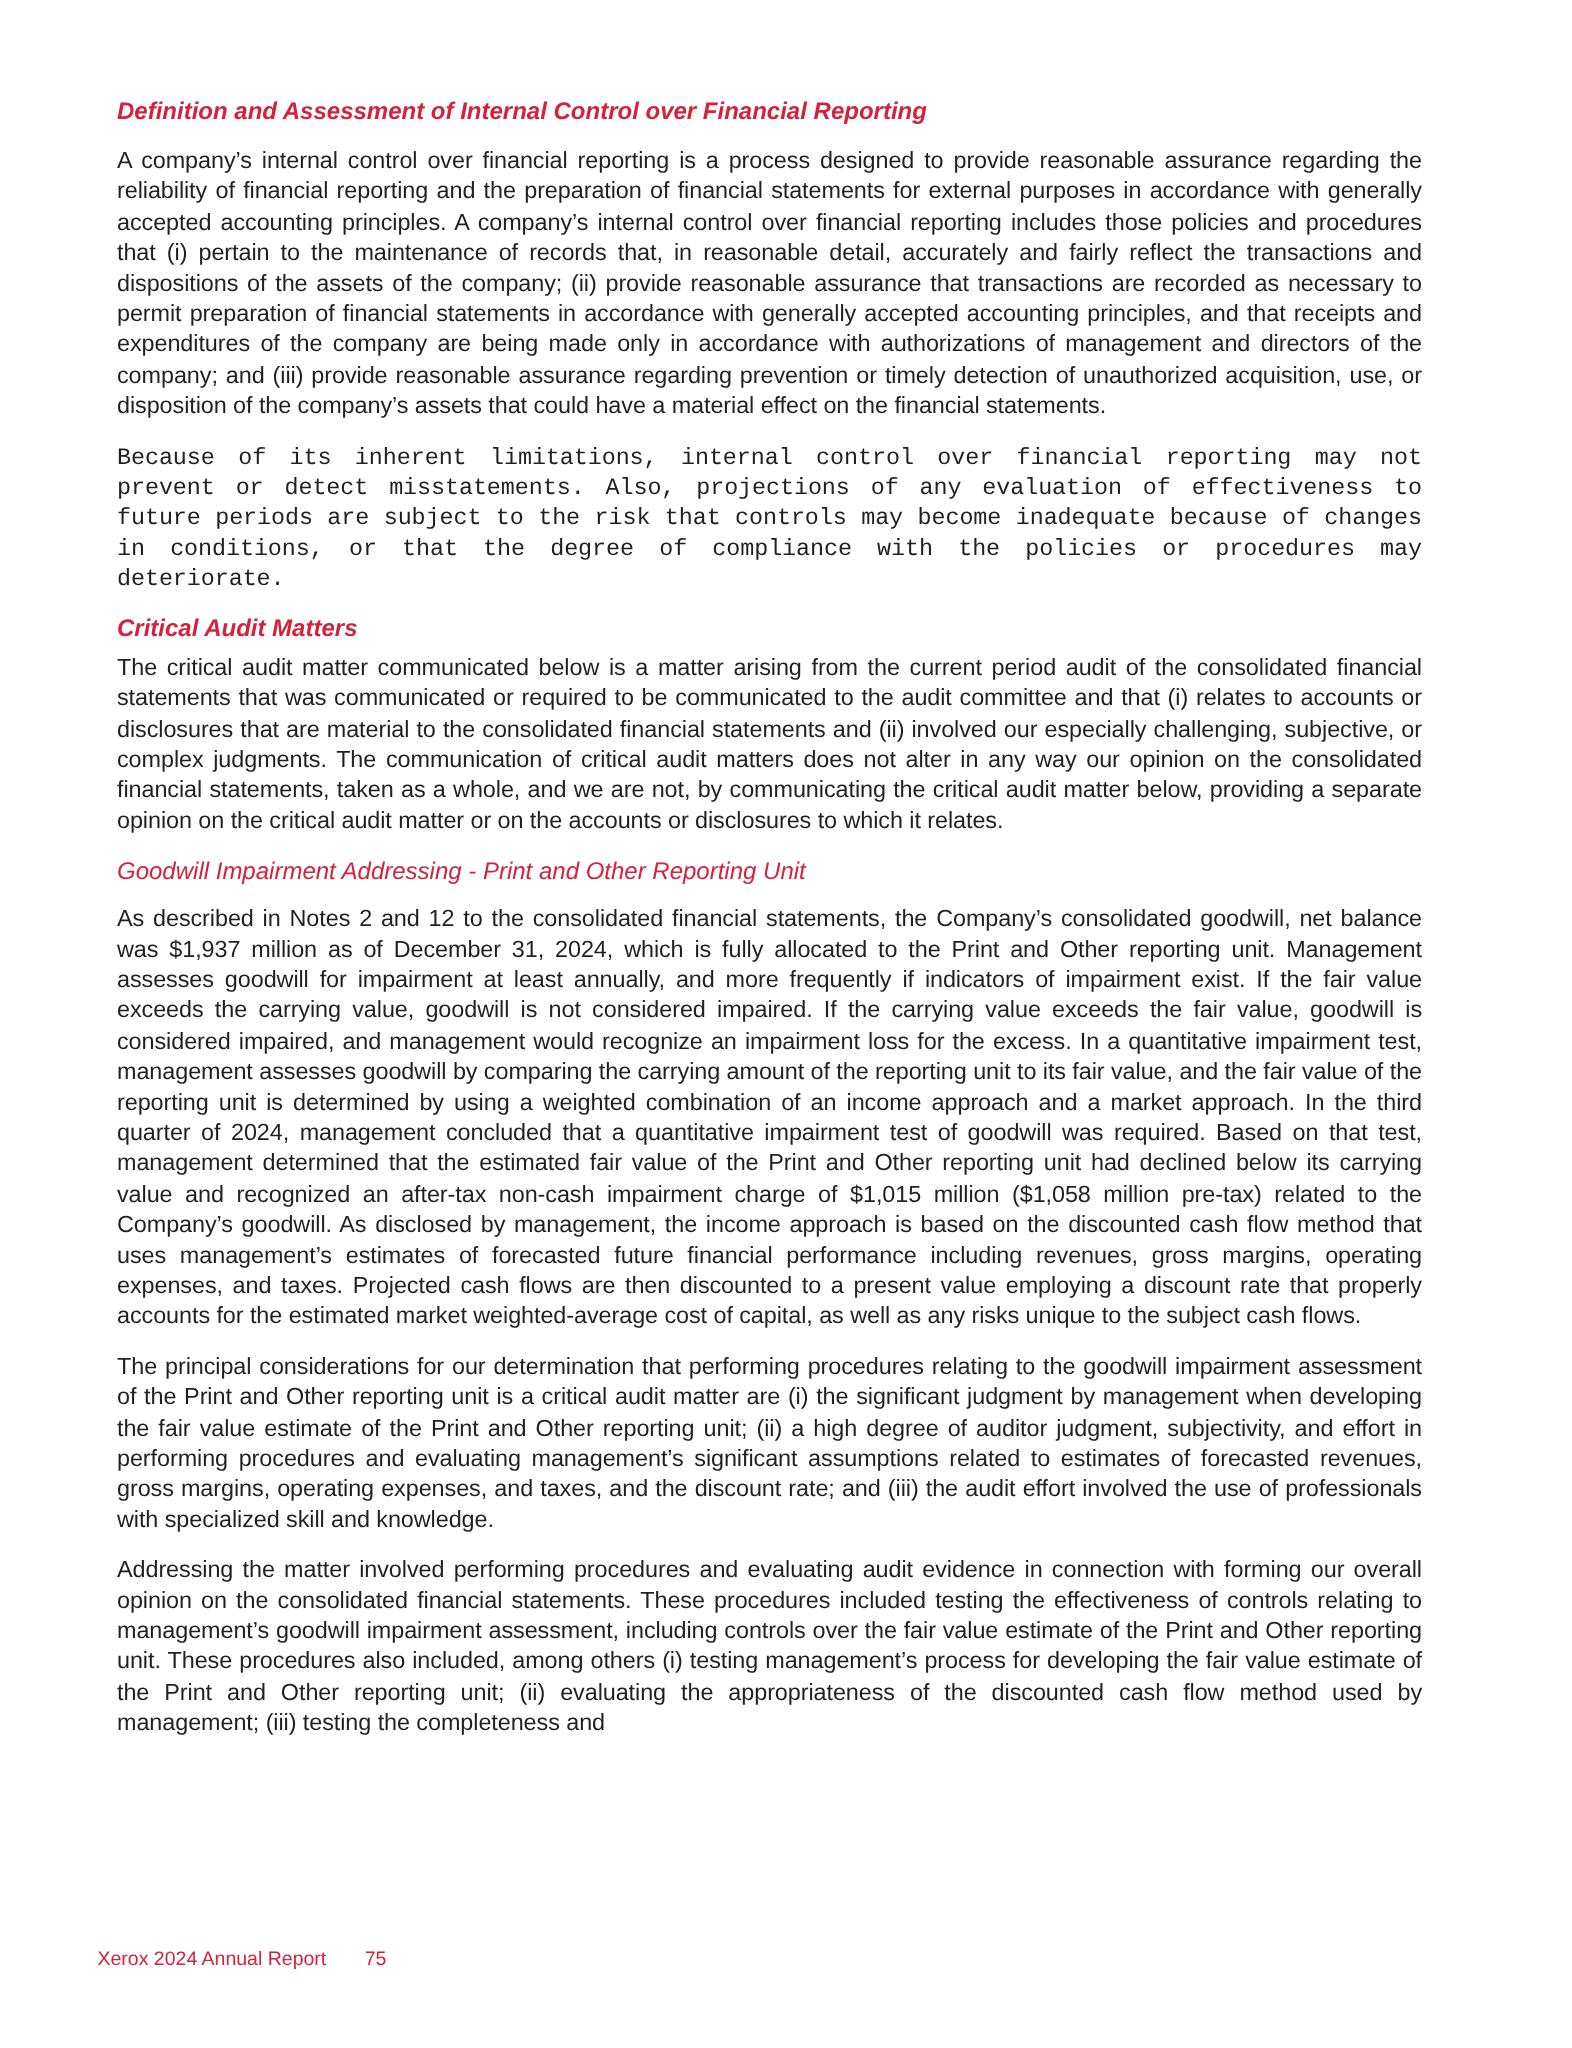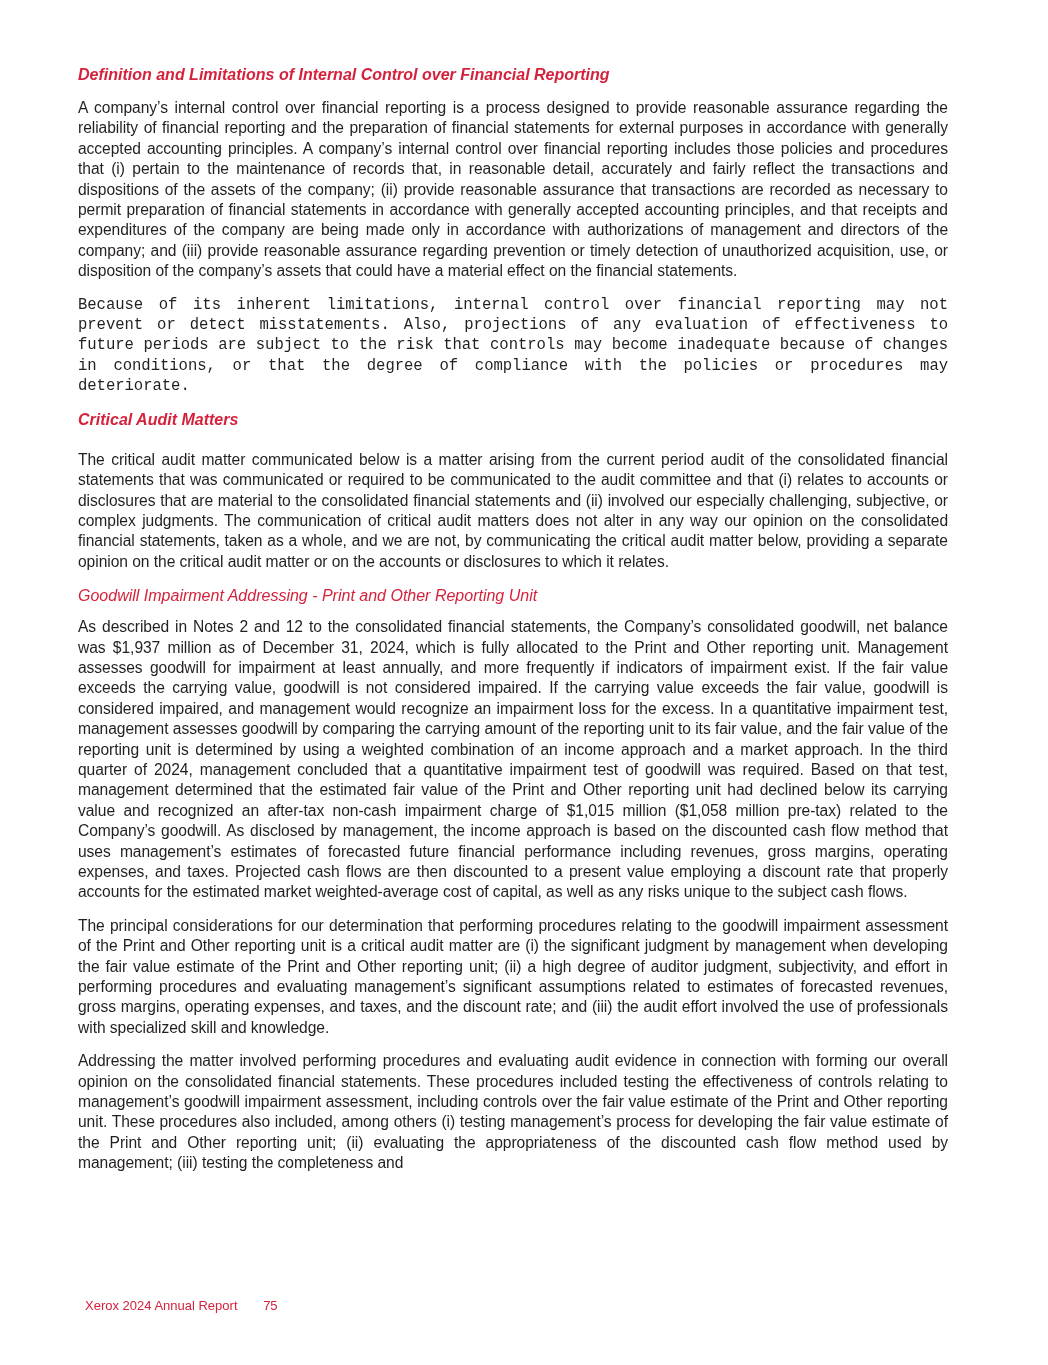--- a/index.html
+++ b/index.html
@@ -14,36 +14,36 @@
     font-size: 16px; line-height: 22px; margin: 0 0 11px 0;
   }
   .h-italic {
     color: #d5223c; font-style: italic; font-weight: normal;
     font-size: 16px; line-height: 22px; margin: 0 0 11px 0;
   }
   p { margin: 0 0 13px 0; text-align: justify; letter-spacing: -0.05px; }
   #h1 { margin-bottom: 12px; }
   #p-def1 { }
   #p-def2 { margin-bottom: 12px; font-family: Liberation Mono, monospace; }
-  #h2 { margin-bottom: 19px; font-style: italic; }
+  #h2 { margin-bottom: 5px; font-style: italic; }
   #p-cam1 { }
   #h3 { margin-bottom: 10px; }
   .footer {
-    position: absolute; left: 85px; top: 1298px;
+    position: absolute; left: 65px; top: 1298px;
     font-family: "Liberation Sans", sans-serif; font-size: 13px;
     color: #d5223c;
   }
   .footer span { display: inline-block; }
   .footer .page-num { margin-left: 22px; }
 </style>
 </head>
 <body>
 
 <div class="page">
-  <h2 id="h1" class="h-bold">Definition and Limitations of Internal Control over Financial Reporting</h2>
+  <h2 id="h1" class="h-bold">Definition and Assessment of Internal Control over Financial Reporting</h2>
   <p id="p-def1">A company’s internal control over financial reporting is a process designed to provide reasonable assurance regarding the reliability of financial reporting and the preparation of financial statements for external purposes in accordance with generally accepted accounting principles. A company’s internal control over financial reporting includes those policies and procedures that (i) pertain to the maintenance of records that, in reasonable detail, accurately and fairly reflect the transactions and dispositions of the assets of the company; (ii) provide reasonable assurance that transactions are recorded as necessary to permit preparation of financial statements in accordance with generally accepted accounting principles, and that receipts and expenditures of the company are being made only in accordance with authorizations of management and directors of the company; and (iii) provide reasonable assurance regarding prevention or timely detection of unauthorized acquisition, use, or disposition of the company’s assets that could have a material effect on the financial statements.</p>
   <p id="p-def2">Because of its inherent limitations, internal control over financial reporting may not prevent or detect misstatements. Also, projections of any evaluation of effectiveness to future periods are subject to the risk that controls may become inadequate because of changes in conditions, or that the degree of compliance with the policies or procedures may deteriorate.</p>
 
   <h2 id="h2" class="h-bold">Critical Audit Matters</h2>
   <p id="p-cam1">The critical audit matter communicated below is a matter arising from the current period audit of the consolidated financial statements that was communicated or required to be communicated to the audit committee and that (i) relates to accounts or disclosures that are material to the consolidated financial statements and (ii) involved our especially challenging, subjective, or complex judgments. The communication of critical audit matters does not alter in any way our opinion on the consolidated financial statements, taken as a whole, and we are not, by communicating the critical audit matter below, providing a separate opinion on the critical audit matter or on the accounts or disclosures to which it relates.</p>
 
   <h3 id="h3" class="h-italic">Goodwill Impairment Addressing - Print and Other Reporting Unit</h3>
   <p>As described in Notes 2 and 12 to the consolidated financial statements, the Company’s consolidated goodwill, net balance was $1,937 million as of December 31, 2024, which is fully allocated to the Print and Other reporting unit. Management assesses goodwill for impairment at least annually, and more frequently if indicators of impairment exist. If the fair value exceeds the carrying value, goodwill is not considered impaired. If the carrying value exceeds the fair value, goodwill is considered impaired, and management would recognize an impairment loss for the excess. In a quantitative impairment test, management assesses goodwill by comparing the carrying amount of the reporting unit to its fair value, and the fair value of the reporting unit is determined by using a weighted combination of an income approach and a market approach. In the third quarter of 2024, management concluded that a quantitative impairment test of goodwill was required. Based on that test, management determined that the estimated fair value of the Print and Other reporting unit had declined below its carrying value and recognized an after-tax non-cash impairment charge of $1,015 million ($1,058 million pre-tax) related to the Company’s goodwill. As disclosed by management, the income approach is based on the discounted cash flow method that uses management’s estimates of forecasted future financial performance including revenues, gross margins, operating expenses, and taxes. Projected cash flows are then discounted to a present value employing a discount rate that properly accounts for the estimated market weighted-average cost of capital, as well as any risks unique to the subject cash flows.</p>
   <p>The principal considerations for our determination that performing procedures relating to the goodwill impairment assessment of the Print and Other reporting unit is a critical audit matter are (i) the significant judgment by management when developing the fair value estimate of the Print and Other reporting unit; (ii) a high degree of auditor judgment, subjectivity, and effort in performing procedures and evaluating management’s significant assumptions related to estimates of forecasted revenues, gross margins, operating expenses, and taxes, and the discount rate; and (iii) the audit effort involved the use of professionals with specialized skill and knowledge.</p>
   <p>Addressing the matter involved performing procedures and evaluating audit evidence in connection with forming our overall opinion on the consolidated financial statements. These procedures included testing the effectiveness of controls relating to management’s goodwill impairment assessment, including controls over the fair value estimate of the Print and Other reporting unit. These procedures also included, among others (i) testing management’s process for developing the fair value estimate of the Print and Other reporting unit; (ii) evaluating the appropriateness of the discounted cash flow method used by management; (iii) testing the completeness and</p>

